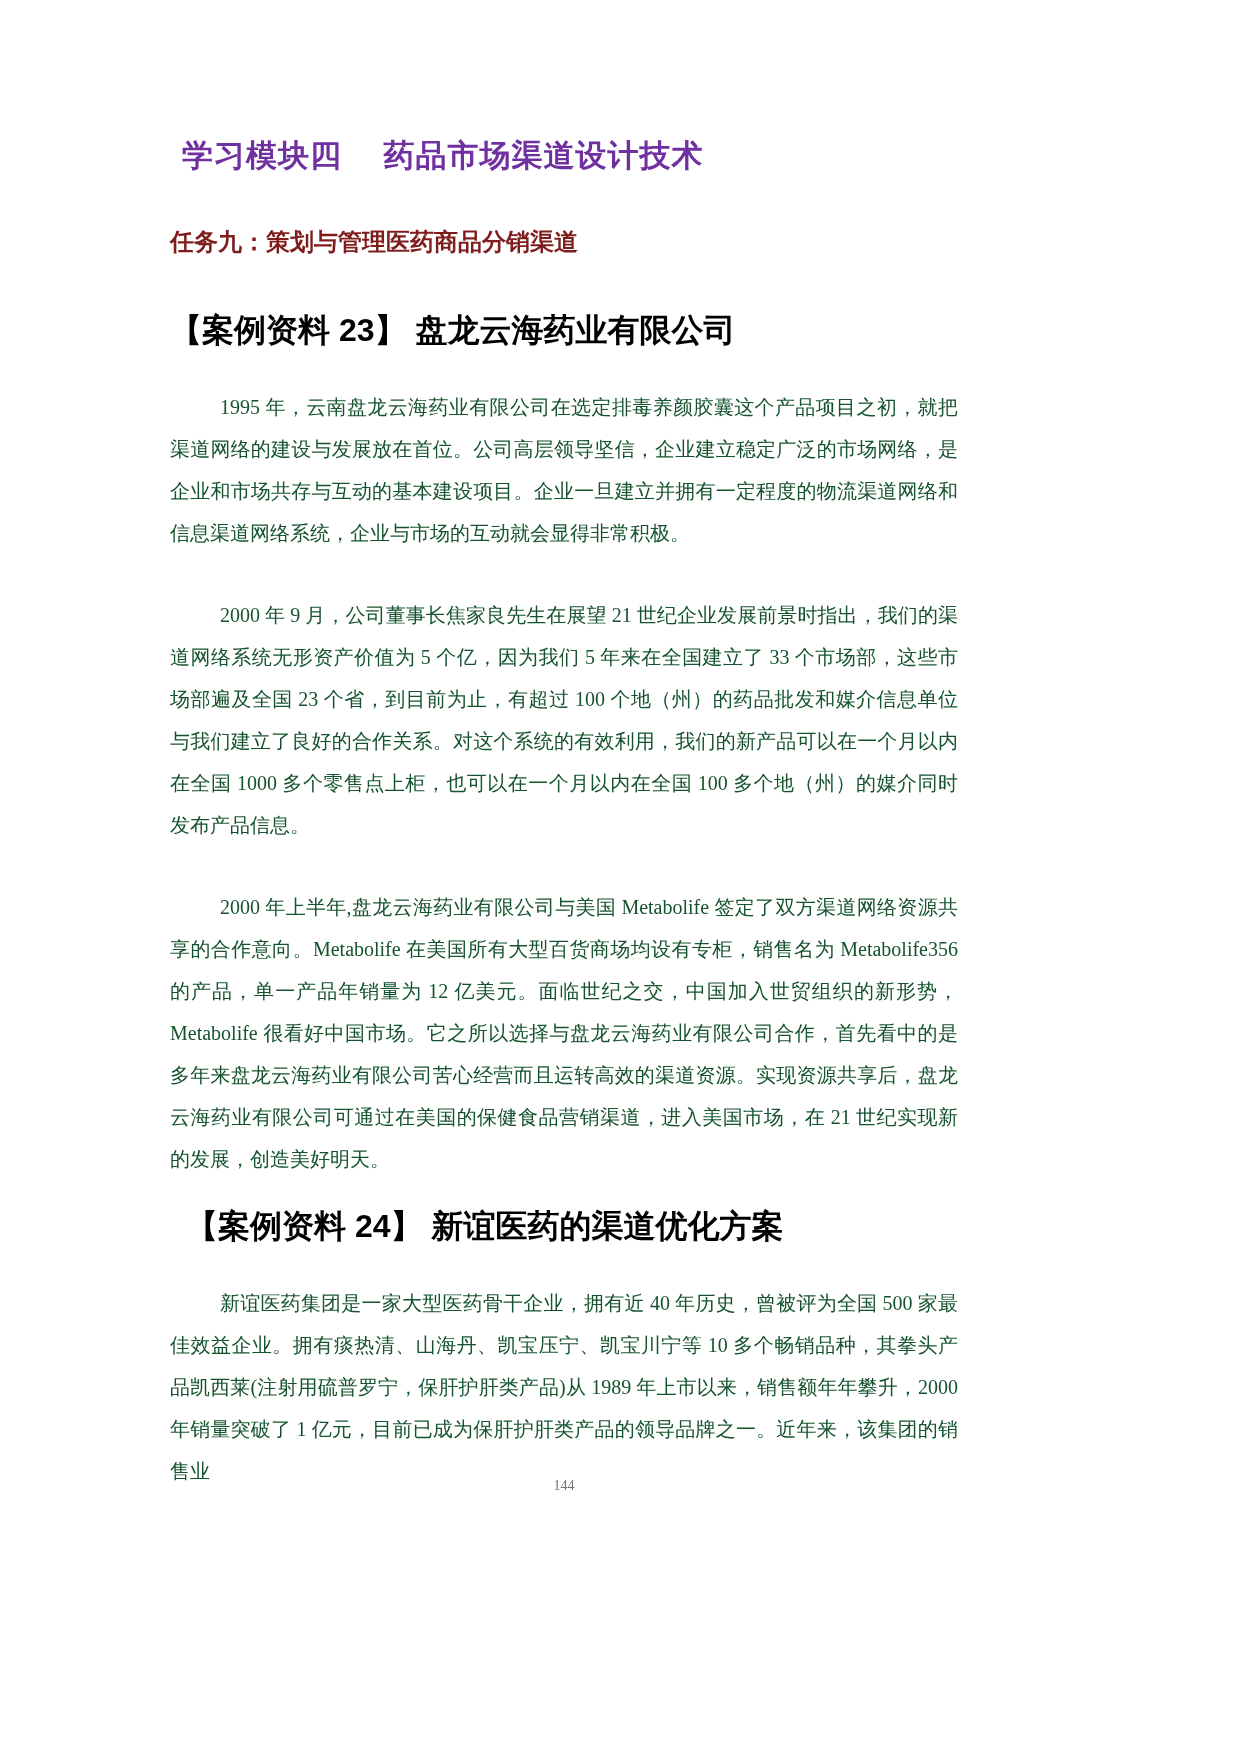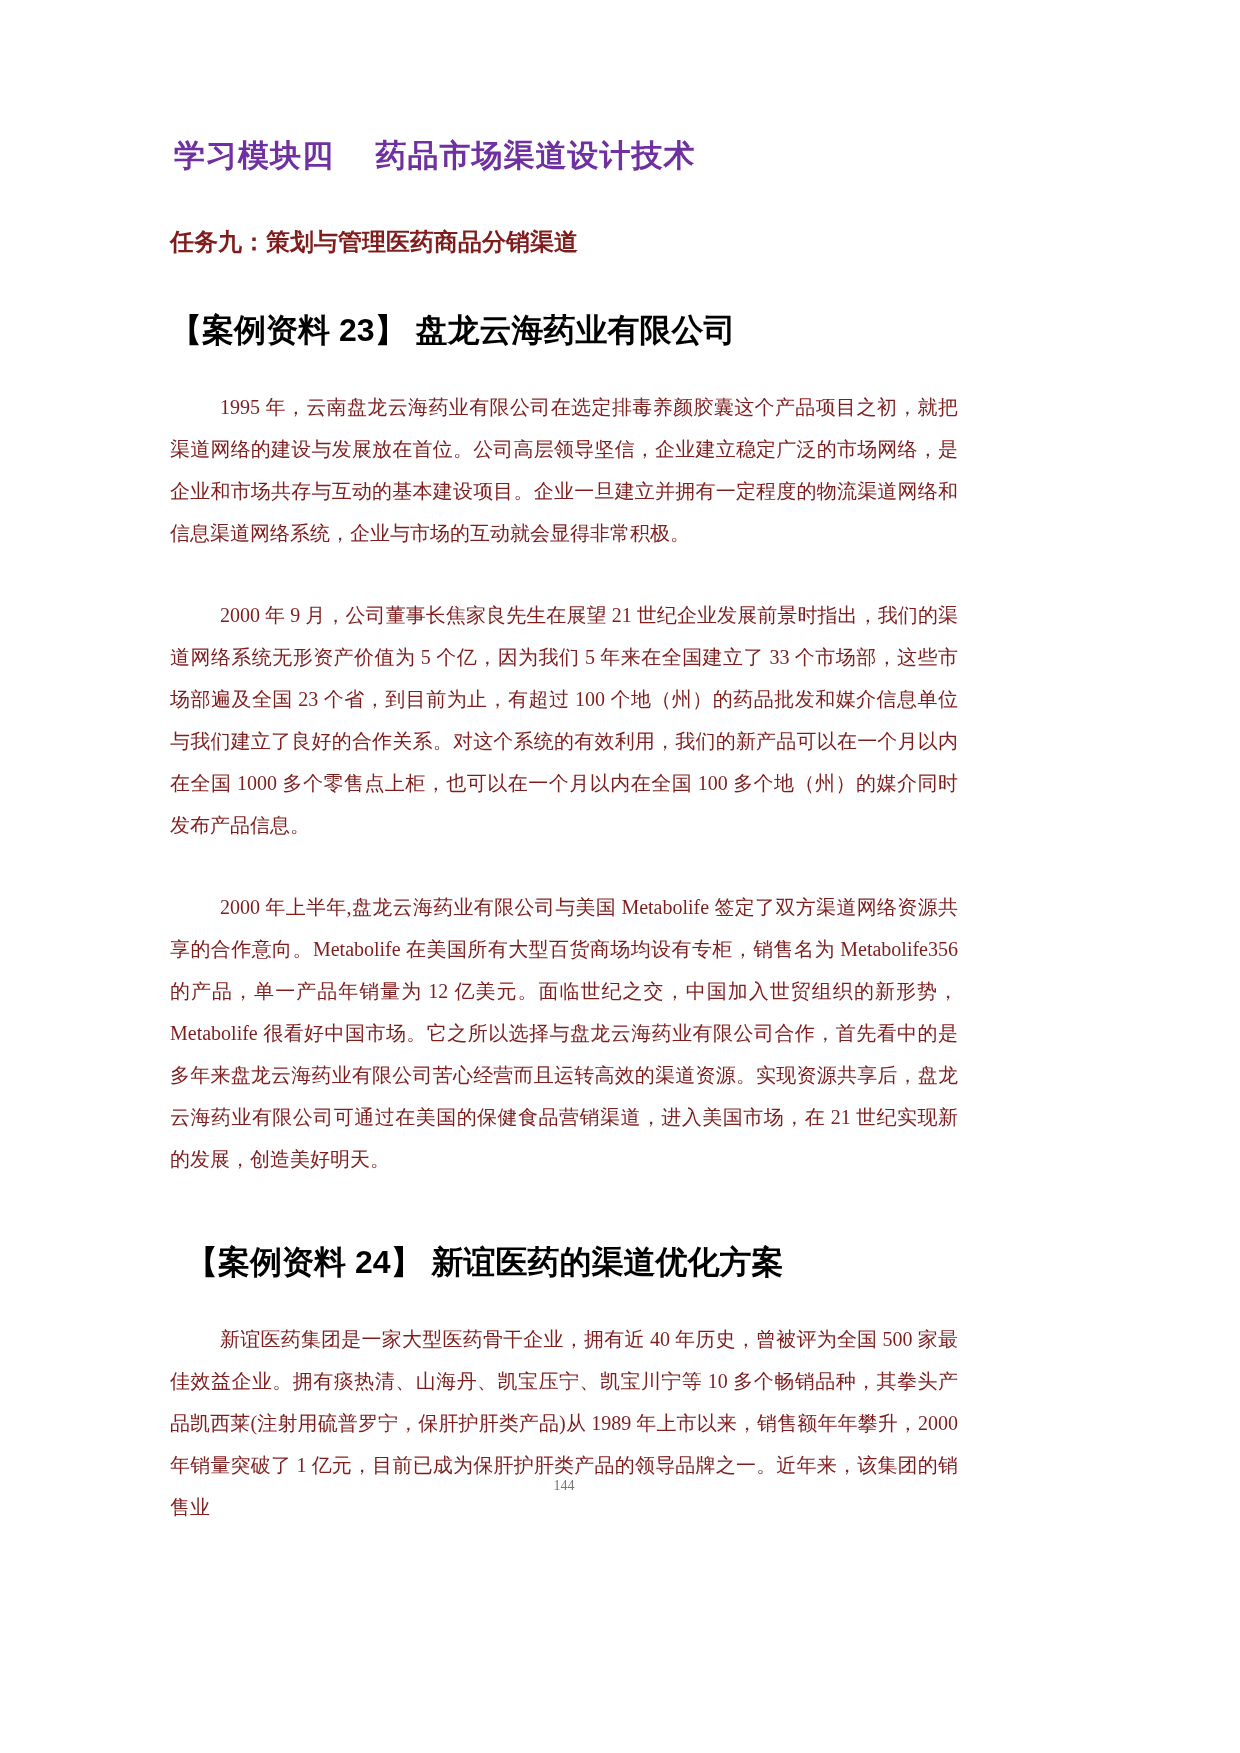--- a/index.html
+++ b/index.html
@@ -17,21 +17,21 @@
     font-family: "Liberation Serif", "DejaVu Serif", serif;
     color: #000000;
   }
   .content {
     position: absolute;
     left: 170px;
     top: 0;
     width: 788px;
   }
   .doc-title {
-    margin: 136px 0 0 4px;
+    margin: 136px 0 0 12px;
     font-family: "Liberation Sans", "DejaVu Sans", sans-serif;
     font-weight: bold;
     font-size: 31px;
     line-height: 40px;
     color: #7030A0;
     letter-spacing: 1px;
   }
   .doc-subtitle {
     margin: 50px 0 0 0;
     font-family: "Liberation Sans", "DejaVu Sans", sans-serif;
@@ -43,29 +43,29 @@
   .section-heading {
     margin: 56px 0 0 0;
     font-family: "Liberation Sans", "DejaVu Sans", sans-serif;
     font-weight: bold;
     font-size: 32px;
     line-height: 32px;
     color: #000000;
   }
   .section-heading.indented {
     padding-left: 16px;
-    margin-top: 66px;
+    margin-top: 30px;
   }
   .para {
     margin: 40px 0 0 0;
     font-size: 20px;
     line-height: 42px;
     text-align: justify;
     text-indent: 50px;
-    color: #7f1d1d;
+    color: #14532d;
   }
   .page-number {
     position: absolute;
     left: 170px;
     top: 1478px;
     width: 788px;
     text-align: center;
     font-size: 14px;
     color: #737373;
   }

